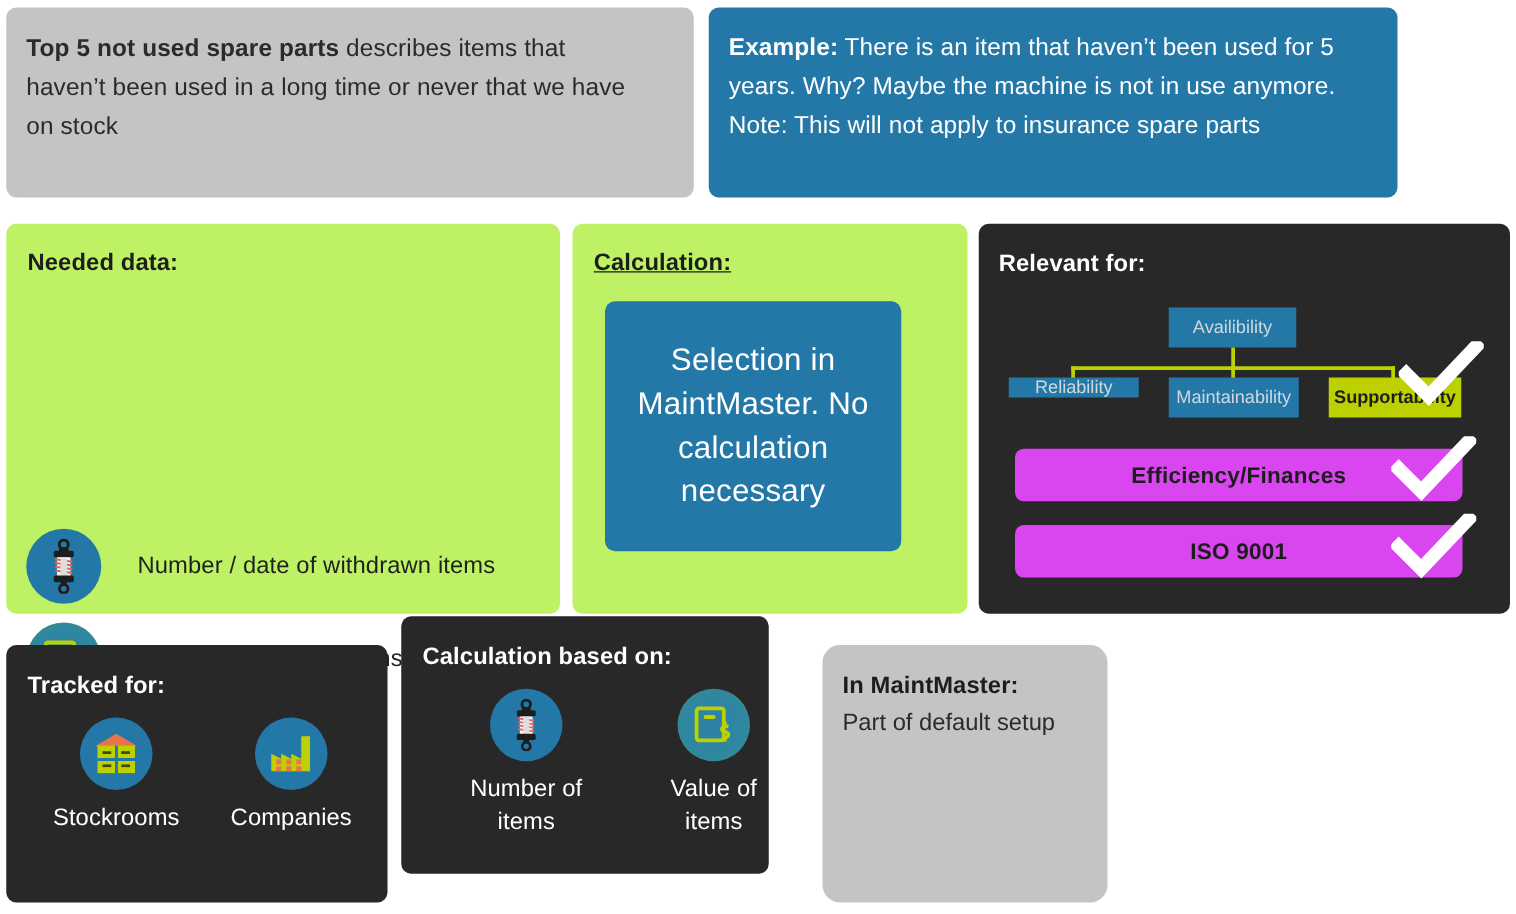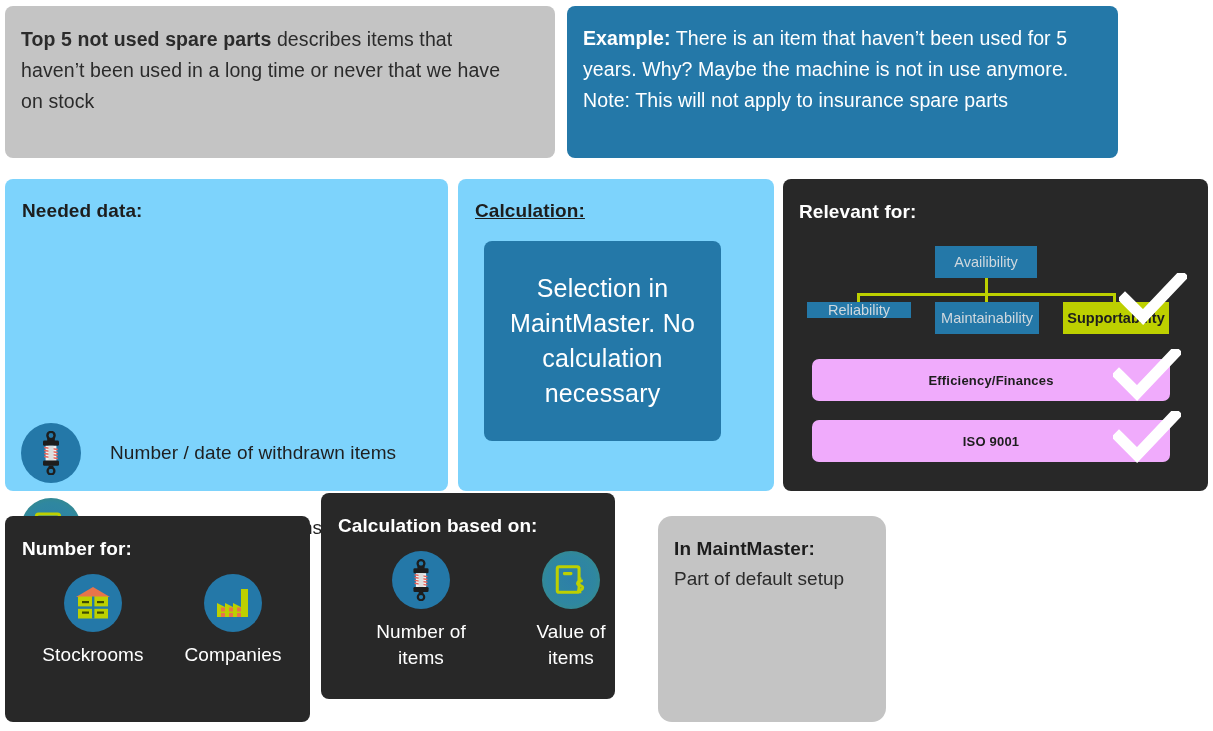--- a/index.html
+++ b/index.html
@@ -9,21 +9,21 @@
     font-family:"Liberation Sans", sans-serif;
     -webkit-font-smoothing:antialiased;
     overflow:hidden;
   }
   .page{position:relative;width:1213px;height:731px;}
 
   
   .card{position:absolute;border-radius:8px;box-sizing:border-box;}
   .card.gray{background:#c4c4c4;}
   .card.blue{background:#2478a8;}
-  .card.green{background:#7dd3fc;}
+  .card.green{background:#bef264;}
   .card.dark{background:#282828;}
 
   
   .para{
     font-size:19.5px;line-height:31px;
     letter-spacing:.1px;
   }
   .para.on-gray{color:#2b2b2b;}
   .para.on-blue{color:#ffffff;}
   .para b{font-weight:bold;}
@@ -58,23 +58,23 @@
   .node{
     position:absolute;box-sizing:border-box;
     display:flex;align-items:center;justify-content:center;
     font-size:14.5px;
   }
   .node.blue{background:#2478a8;color:#cfd8de;}
   .node.green{background:#bdd000;color:#1d1d1d;font-weight:bold;}
   .connector{position:absolute;background:#bdd000;}
 
   .bar{
-    position:absolute;background:#f0abfc;border-radius:7px;
+    position:absolute;background:#d946ef;border-radius:7px;
     display:flex;align-items:center;justify-content:center;
-    color:#1d1d1d;font-size:13px;font-weight:bold;letter-spacing:.2px;
+    color:#1d1d1d;font-size:18px;font-weight:bold;letter-spacing:.2px;
   }
   .check{position:absolute;pointer-events:none;}
 
   
   .tile{position:absolute;text-align:center;}
   .tile .cap{
     color:#ffffff;font-size:19px;line-height:26px;letter-spacing:.1px;
     margin-top:10px;
   }
   .tile .circ{margin:0 auto;}
@@ -187,21 +187,21 @@
 
     <div class="bar" style="left:29px;top:241px;width:358px;height:42px;">
       <span>ISO 9001</span>
     </div>
     <svg class="check" style="left:330px;top:232px;" width="68" height="52" viewBox="0 0 68 52" aria-hidden="true">
       <path d="M6 26 L24 44 L62 4" fill="none" stroke="#ffffff" stroke-width="11" stroke-linecap="square" stroke-linejoin="miter"></path>
     </svg>
   </div>
 
   <div class="card dark" style="left:5px;top:516px;width:305px;height:206px;">
-    <div class="heading light-text" style="position:absolute;left:17px;top:22px;">Number for:</div>
+    <div class="heading light-text" style="position:absolute;left:17px;top:22px;">Tracked for:</div>
 
     <div class="tile" style="left:28px;top:58px;width:120px;">
       <div class="circ" style="width:58px;height:58px;">
         <svg width="40" height="38" viewBox="0 0 40 38" aria-hidden="true">
           <path d="M20 3 L37 13 L3 13 Z" fill="#e8744a"></path>
           <rect x="5" y="12.5" width="30" height="22" fill="#bdd000"></rect>
           <rect x="19" y="12.5" width="2.4" height="22" fill="#2478a8"></rect>
           <rect x="5" y="22.4" width="30" height="2.4" fill="#2478a8"></rect>
           <rect x="9" y="17" width="7" height="2.2" fill="#3d4b00"></rect>
           <rect x="24" y="17" width="7" height="2.2" fill="#3d4b00"></rect>

